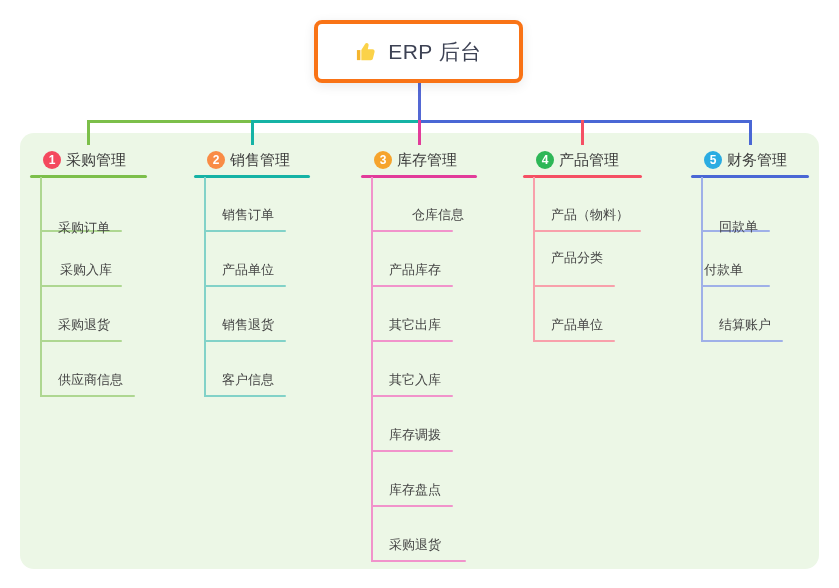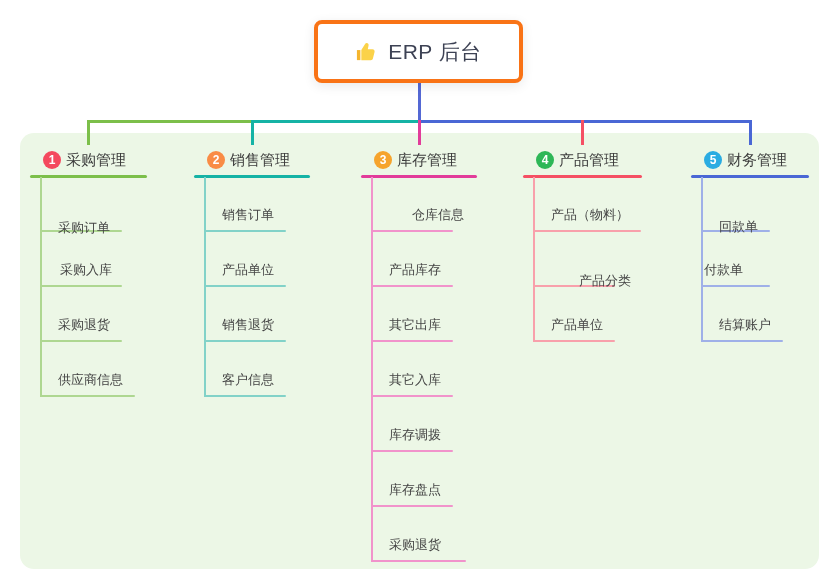--- a/index.html
+++ b/index.html
@@ -108,21 +108,21 @@
       <div class="item-label" style="left: 389px; top: 481px;">库存盘点</div>
       <div class="item-underline" style="left: 371px; top: 560px; width: 95px; background: rgb(241, 147, 203);"></div>
       <div class="item-label" style="left: 389px; top: 536px;">采购退货</div>
       <div class="underline" style="left: 523px; top: 175px; width: 119px; background: rgb(245, 80, 100);"></div>
       <div class="badge" style="left: 536px; top: 151px; background: rgb(46, 183, 87);">4</div>
       <div class="branch-label" style="left: 559px; top: 150px;">产品管理</div>
       <div class="subtree-line" style="left: 533px; top: 177px; height: 165px; background: rgb(248, 160, 171);"></div>
       <div class="item-underline" style="left: 533px; top: 230px; width: 108px; background: rgb(248, 160, 171);"></div>
       <div class="item-label" style="left: 551px; top: 206px;">产品（物料）</div>
       <div class="item-underline" style="left: 533px; top: 285px; width: 82px; background: rgb(248, 160, 171);"></div>
-      <div class="item-label" style="left: 551px; top: 272px; margin-left: 28px;">产品分类</div>
+      <div class="item-label" style="left: 551px; top: 249px;">产品分类</div>
       <div class="item-underline" style="left: 533px; top: 340px; width: 82px; background: rgb(248, 160, 171);"></div>
       <div class="item-label" style="left: 551px; top: 316px;">产品单位</div>
       <div class="underline" style="left: 691px; top: 175px; width: 118px; background: rgb(74, 103, 213);"></div>
       <div class="badge" style="left: 704px; top: 151px; background: rgb(42, 172, 226);">5</div>
       <div class="branch-label" style="left: 727px; top: 150px;">财务管理</div>
       <div class="subtree-line" style="left: 701px; top: 177px; height: 165px; background: rgb(159, 176, 232);"></div>
       <div class="item-underline" style="left: 701px; top: 230px; width: 69px; background: rgb(159, 176, 232);"></div>
       <div class="item-label" style="left: 719px; top: 218px; text-align: right;">回款单</div>
       <div class="item-underline" style="left: 701px; top: 285px; width: 69px; background: rgb(159, 176, 232);"></div>
       <div class="item-label" style="left: 704px; top: 261px; text-align: center;">付款单</div>

